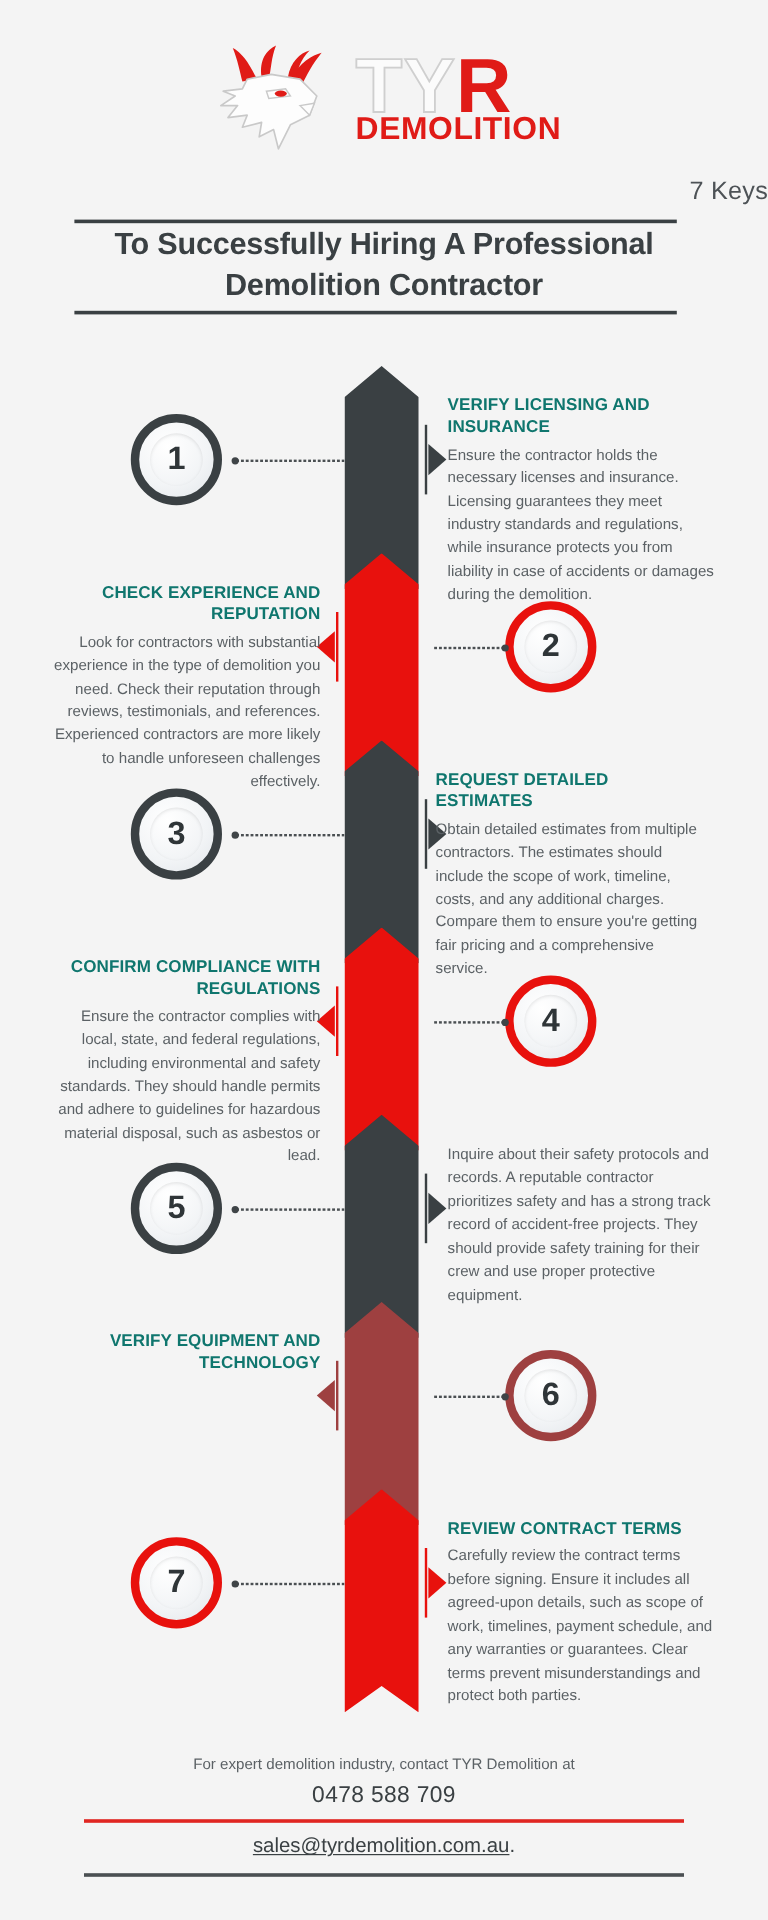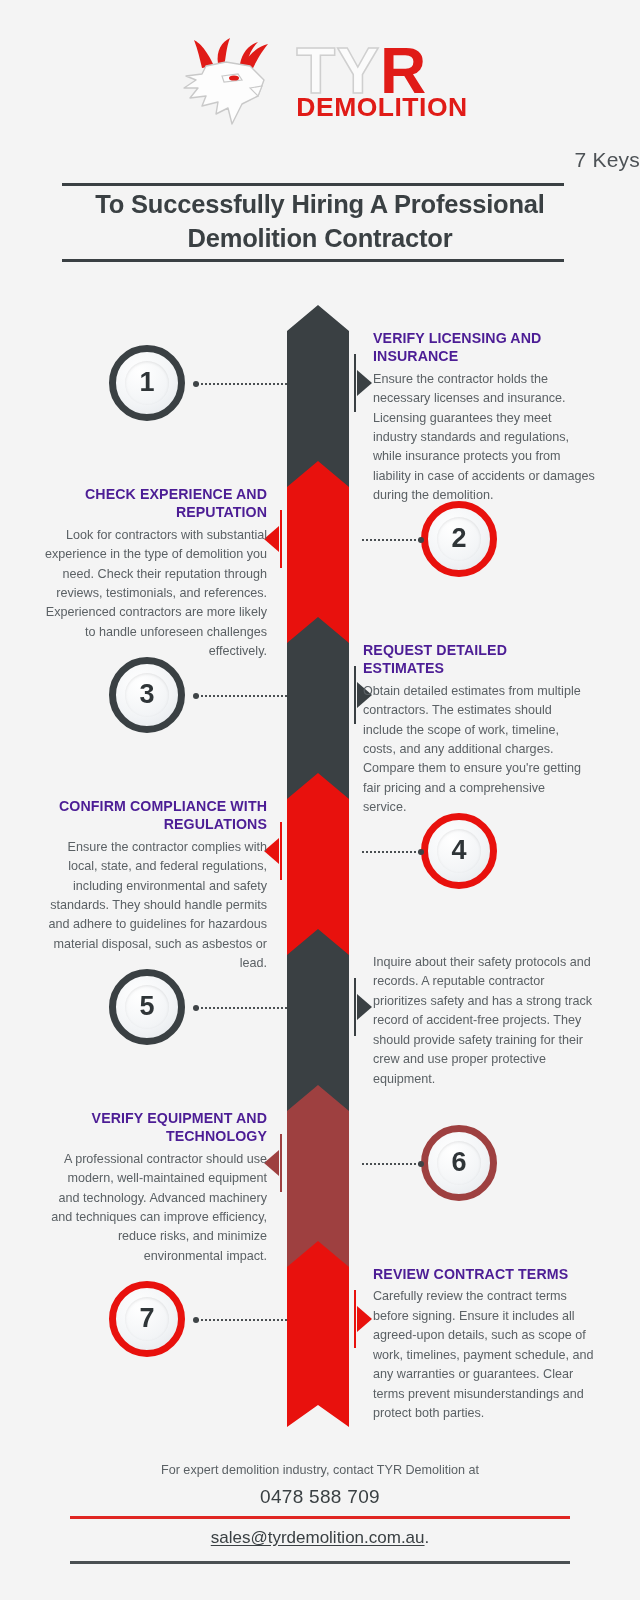--- a/index.html
+++ b/index.html
@@ -51,21 +51,21 @@
     background-size:4px 2px;background-repeat:repeat-x;}
   .dotcap{position:absolute;width:6px;height:6px;border-radius:50%;background:#3f4447;}
 
   .marker{position:absolute;width:22px;height:58px;}
   .marker .bar{position:absolute;top:0;width:2px;height:58px;}
   .marker .tri{position:absolute;top:16px;width:0;height:0;
     border-top:13px solid transparent;border-bottom:13px solid transparent;}
 
   .txt{position:absolute;width:222px;}
   .txt h3{margin:0 0 4px 0;font-size:14.2px;font-weight:bold;line-height:1.29;
-    color:#4c1d95;letter-spacing:.1px;}
+    color:#0f766e;letter-spacing:.1px;}
   .txt p{margin:0;font-size:12.6px;line-height:1.545;color:#5b6165;}
   .txt.right{text-align:left;}
   .txt.left{text-align:right;}
 
   
   .foot-line1{position:absolute;left:0;top:1463px;width:640px;text-align:center;
     font-size:12.6px;color:#5b6165;}
   .foot-phone{position:absolute;left:0;top:1486px;width:640px;text-align:center;
     font-size:19px;color:#3a4043;letter-spacing:.3px;}
   .foot-rule-red{position:absolute;left:70px;top:1516px;width:500px;height:3px;background:#e02622;}
@@ -186,21 +186,20 @@
         <span class="num">6</span>
       </div>
       <div class="dots" style="top: 1163px; left: 361px; width: 60px;"></div>
       <div class="dotcap" style="top: 1161px; left: 418px;"></div>
       <div class="marker" style="top: 1134px; left: 260px;">
         <div class="bar" style="background: rgb(158, 64, 64); right: 0px;"></div>
         <div class="tri" style="right: 3px; border-right: 15px solid rgb(158, 64, 64);"></div>
       </div>
       <div class="txt left" style="top: 1109px; left: 45px;">
         <h3>VERIFY EQUIPMENT AND TECHNOLOGY</h3>
-        <p>A professional contractor should use modern, well-maintained equipment and technology. Advanced machinery and techniques can improve efficiency, reduce risks, and minimize environmental impact.</p>
       </div>
       <div class="circle" style="top: 1281px; left: 109px; border: 7px solid rgb(232, 17, 13);">
         <span class="num">7</span>
       </div>
       <div class="dots" style="top: 1319px; left: 196px; width: 91px;"></div>
       <div class="dotcap" style="top: 1317px; left: 193px;"></div>
       <div class="marker" style="top: 1290px; left: 354px;">
         <div class="bar" style="background: rgb(232, 17, 13); left: 0px;"></div>
         <div class="tri" style="left: 3px; border-left: 15px solid rgb(232, 17, 13);"></div>
       </div>

